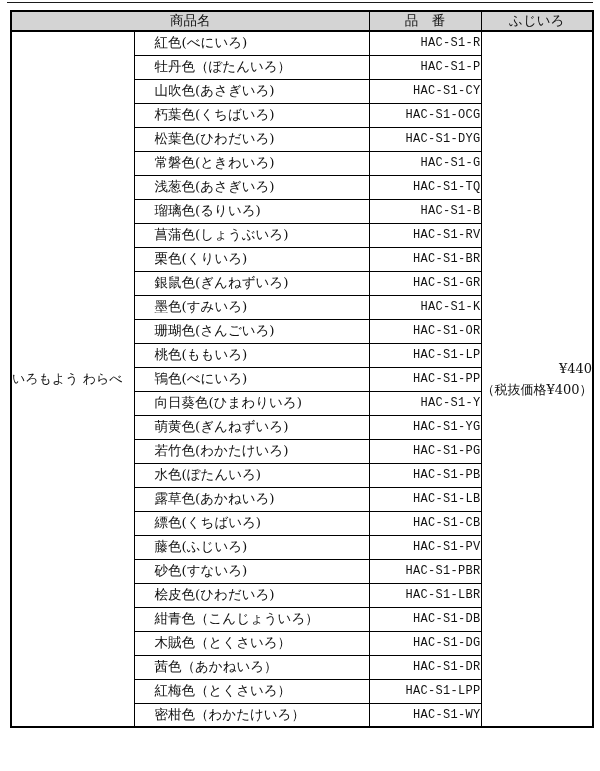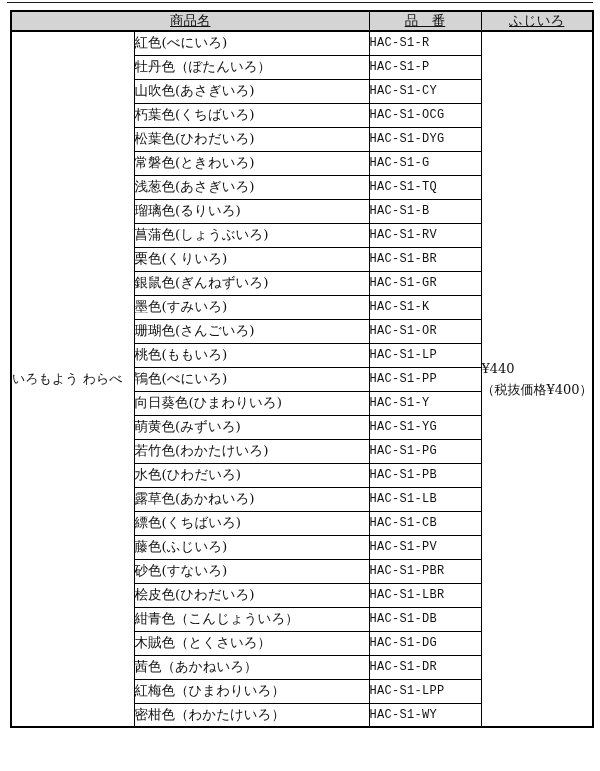--- a/index.html
+++ b/index.html
@@ -41,43 +41,42 @@
     white-space: nowrap;
   }
   thead th {
     background: var(--header-bg, #d4d4d4);
     height: 19px;
     font-weight: normal;
     font-size: 13.5px;
     text-align: center;
     vertical-align: middle;
     border-bottom: 2px solid #000;
-    text-decoration: underline;
   }
   tbody td { height: 24px; vertical-align: middle; }
 
   td.cell-name {
     font-size: 13.5px;
     text-align: left;
-    padding-left: 0;
+    padding-left: 20px;
   }
   td.cell-code {
     font-family: "Liberation Mono", "DejaVu Sans Mono", monospace;
     font-size: 12px;
-    text-align: left;
+    text-align: right;
     padding-left: 0;
     letter-spacing: 0.3px;
   }
   td.cell-product {
     font-size: 13px;
     text-align: left;
   }
   td.cell-price {
     font-size: 13px;
-    text-align: left;
+    text-align: right;
     border-radius: 7px;
   }
   td.cell-price .price-line { line-height: 21px; }
 </style>
 </head>
 <body>
 
 <div class="page">
   <div class="top-rule"></div>
 
@@ -160,29 +159,29 @@
         </tr>
         <tr>
           <td class="cell-name">鴇色(べにいろ)</td>
           <td class="cell-code">HAC-S1-PP</td>
         </tr>
         <tr>
           <td class="cell-name">向日葵色(ひまわりいろ)</td>
           <td class="cell-code">HAC-S1-Y</td>
         </tr>
         <tr>
-          <td class="cell-name">萌黄色(みずいろ)</td>
+          <td class="cell-name">萌黄色(ぎんねずいろ)</td>
           <td class="cell-code">HAC-S1-YG</td>
         </tr>
         <tr>
           <td class="cell-name">若竹色(わかたけいろ)</td>
           <td class="cell-code">HAC-S1-PG</td>
         </tr>
         <tr>
-          <td class="cell-name">水色(ひわだいろ)</td>
+          <td class="cell-name">水色(ぼたんいろ)</td>
           <td class="cell-code">HAC-S1-PB</td>
         </tr>
         <tr>
           <td class="cell-name">露草色(あかねいろ)</td>
           <td class="cell-code">HAC-S1-LB</td>
         </tr>
         <tr>
           <td class="cell-name">縹色(くちばいろ)</td>
           <td class="cell-code">HAC-S1-CB</td>
         </tr>
@@ -204,21 +203,21 @@
         </tr>
         <tr>
           <td class="cell-name">木賊色（とくさいろ）</td>
           <td class="cell-code">HAC-S1-DG</td>
         </tr>
         <tr>
           <td class="cell-name">茜色（あかねいろ）</td>
           <td class="cell-code">HAC-S1-DR</td>
         </tr>
         <tr>
-          <td class="cell-name">紅梅色（ひまわりいろ）</td>
+          <td class="cell-name">紅梅色（とくさいろ）</td>
           <td class="cell-code">HAC-S1-LPP</td>
         </tr>
         <tr>
           <td class="cell-name">密柑色（わかたけいろ）</td>
           <td class="cell-code">HAC-S1-WY</td>
         </tr>
       </tbody>
   </table>
 </div>
 

